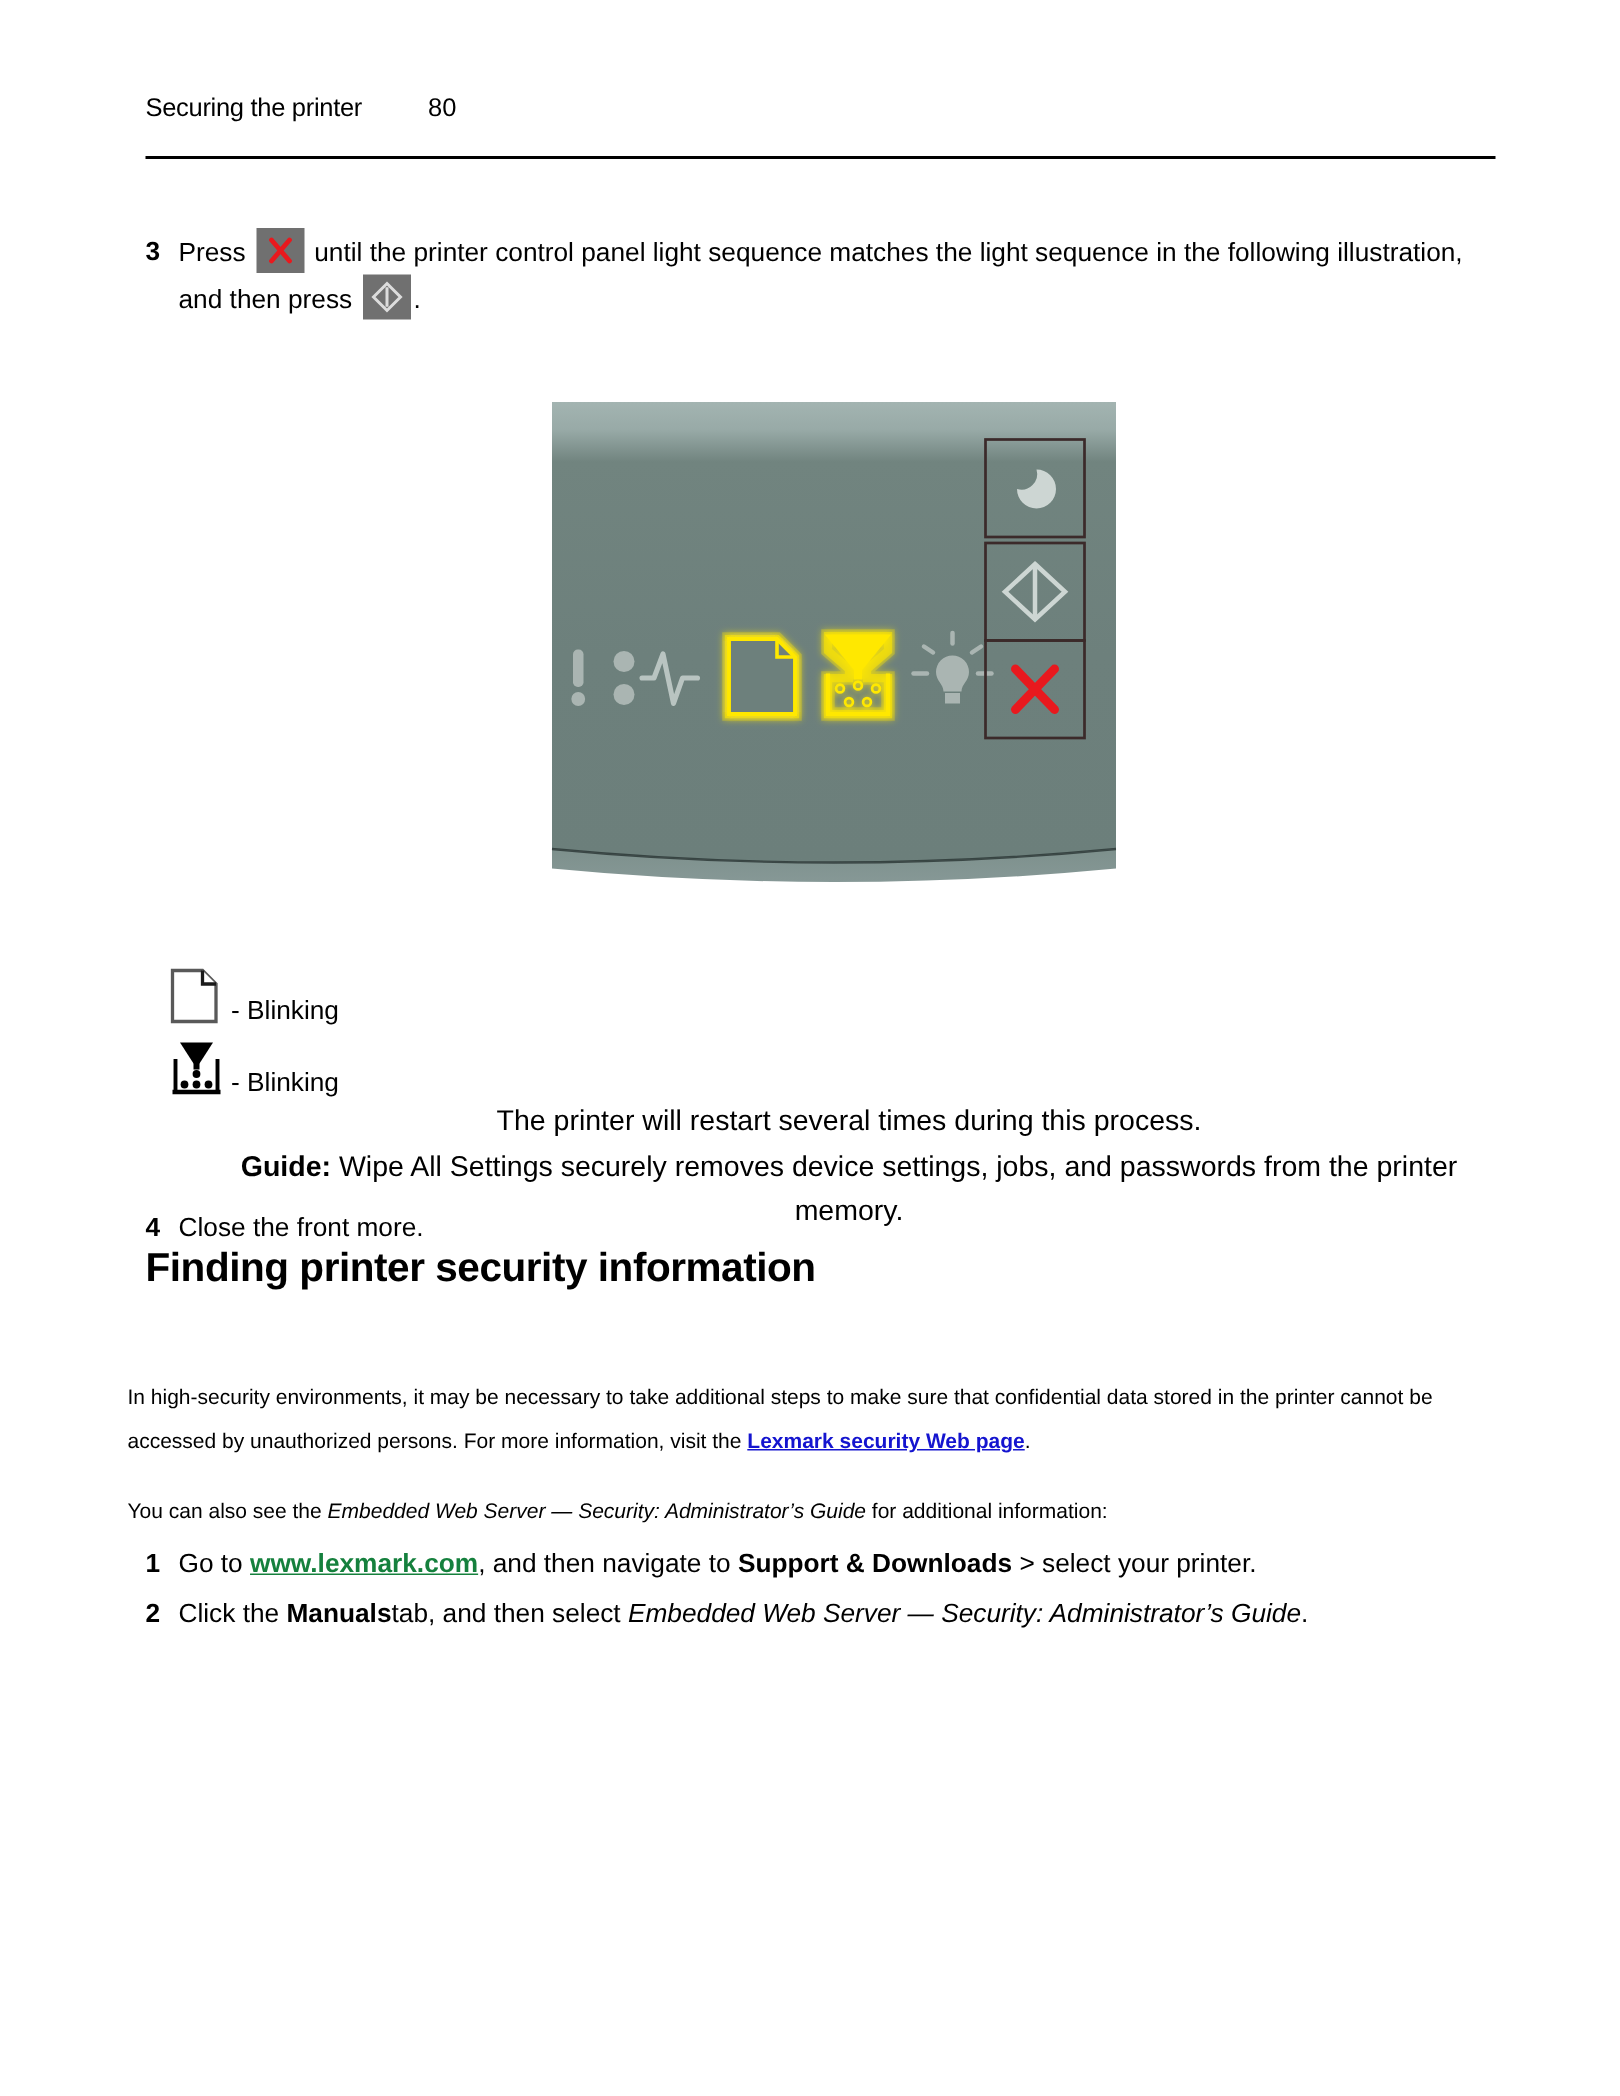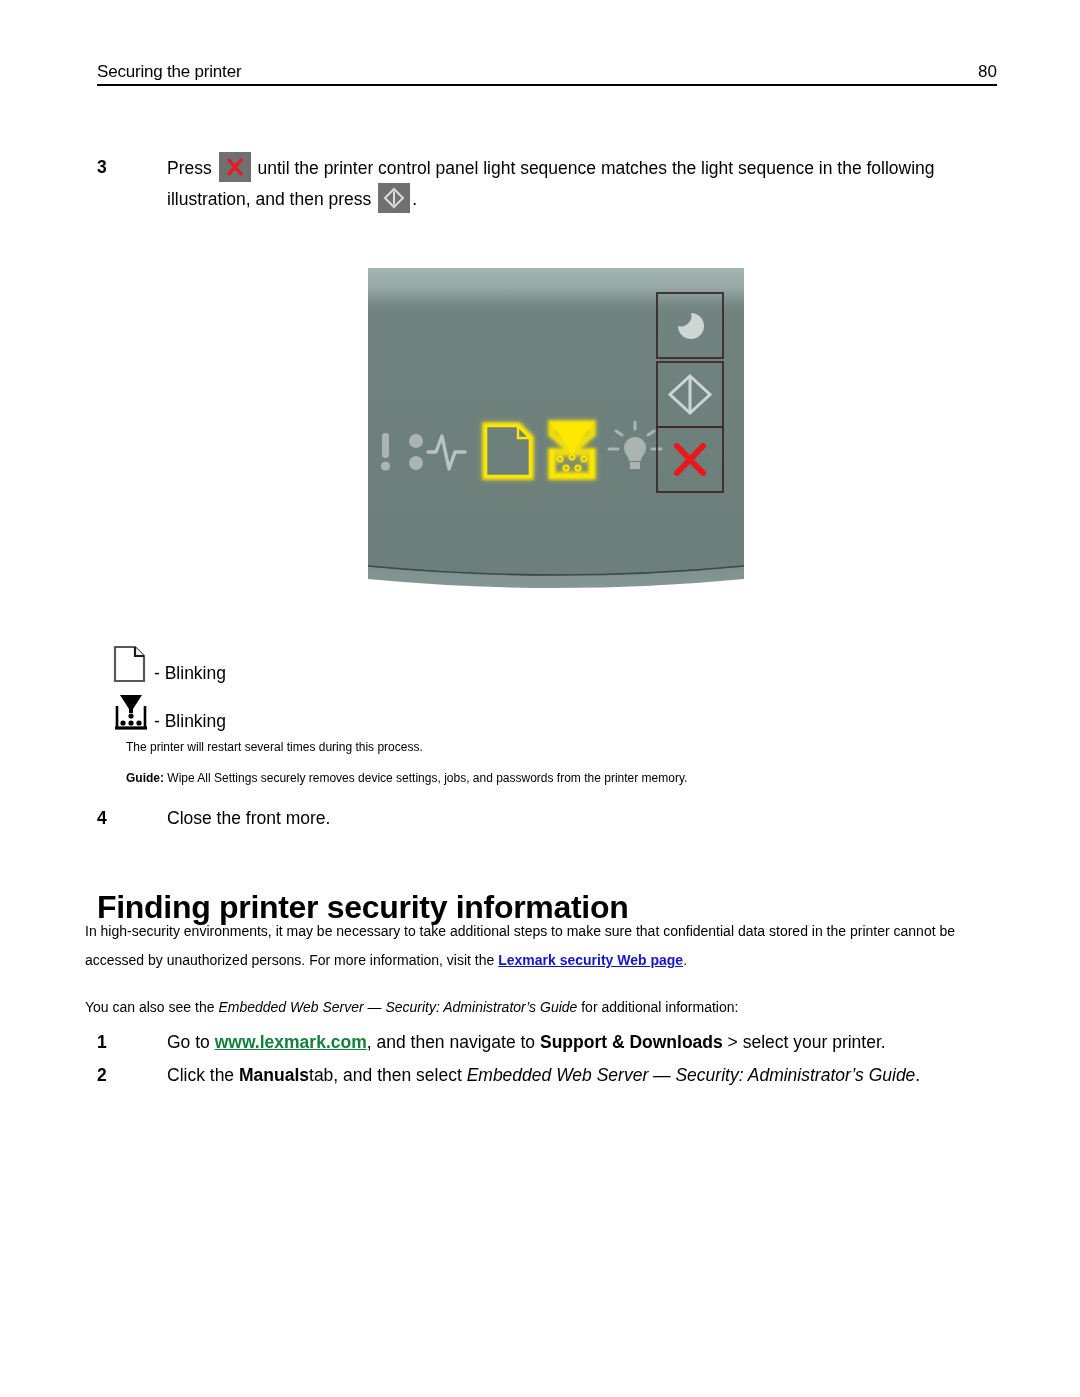--- a/index.html
+++ b/index.html
@@ -15,42 +15,42 @@
   }
 
   
   .page-header {
     position: absolute;
     left: 97px;
     top: 62px;
     width: 900px;
     display: flex;
     align-items: flex-end;
-    justify-content: space-between;
+    justify-content: flex-start;
     border-bottom: 2.5px solid #000;
-    padding-bottom: 2px;
+    padding-bottom: 22px;
   }
   .page-header .title { font-size: 17px; letter-spacing: -0.2px; }
   .page-header .pageno { font-size: 17px; margin-left: 44px; }
 
   
   .step {
     position: absolute;
     display: flex;
     align-items: flex-start;
     font-size: 17.5px;
     line-height: 30px;
   }
   .step-num {
     font-weight: bold;
     width: 22px;
     flex: 0 0 22px;
     text-align: left;
   }
-  .step-body { flex: 1; margin-left: 48px; }
+  .step-body { flex: 1; }
 
   
   .key {
     display: inline-block;
     vertical-align: -8px;
     width: 32px;
     height: 30px;
     background: #707070;
     position: relative;
     margin: 0 2px;
@@ -71,29 +71,30 @@
     position: absolute;
     display: flex;
     align-items: flex-end;
     font-size: 17.5px;
   }
   .legend-ico { width: 36px; height: 40px; flex: 0 0 36px; }
   .legend-text { margin-left: 6px; }
 
   .para {
     position: absolute;
-    font-size: 12px;
+    font-size: 19px;
     line-height: 29px;
+    text-align: center;
   }
 
   .section-heading {
     position: absolute;
     left: 97px;
-    top: 868px;
-    font-size: 32px;
+    top: 812px;
+    font-size: 27px;
     font-weight: bold;
     letter-spacing: -0.3px;
   }
 
   .body-block {
     position: absolute;
     left: 85px;
     font-size: 14px;
     line-height: 29px;
     width: 900px;

